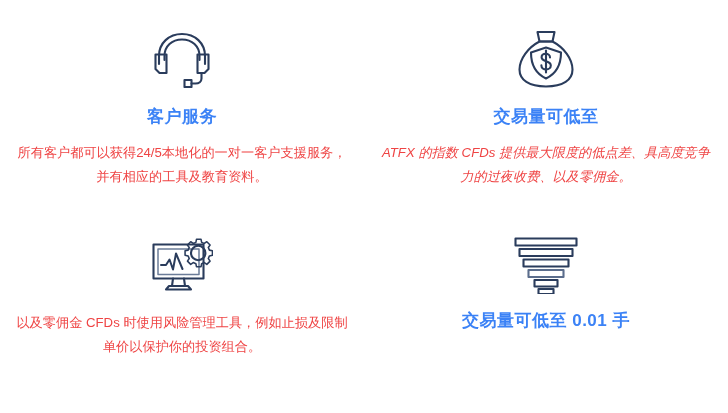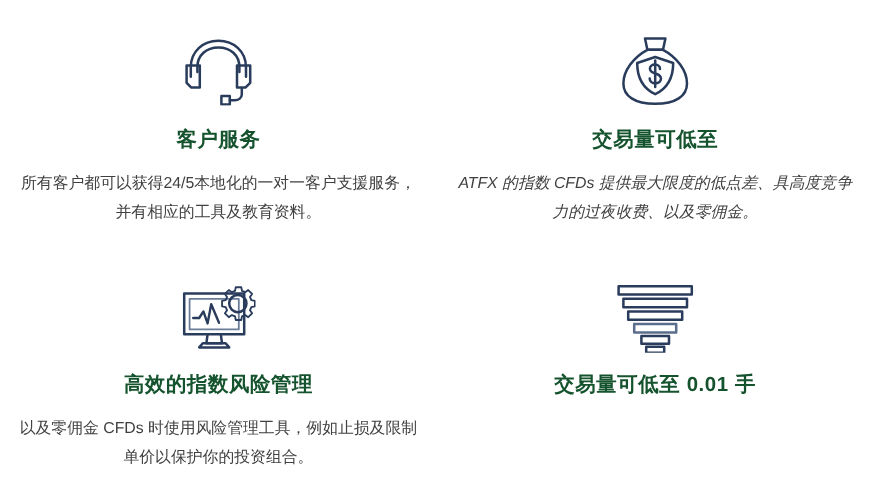--- a/index.html
+++ b/index.html
@@ -38,30 +38,30 @@
     display: flex;
     align-items: center;
     justify-content: center;
   }
   .icon-wrap svg { display: block; }
 
   .card-title {
     margin-top: 14px;
     font-size: 17px;
     font-weight: bold;
-    color: #14532d;
+    color: #3b82f6;
     letter-spacing: 0.5px;
     text-align: center;
     line-height: 1.3;
     white-space: nowrap;
   }
   .card-body {
     margin-top: 13px;
     font-size: 13.2px;
-    color: #404040;
+    color: #ef4444;
     text-align: center;
     line-height: 1.82;
     max-width: 330px;
   }
   
   .body-w1 { max-width: 336px; }
   .body-w2 { max-width: 334px; font-style: italic; }
   .body-w3 { max-width: 336px; }
   .body-w4 { max-width: 332px; }
 
@@ -125,21 +125,20 @@
         <path d="M10 29 L15 29 L18.5 23.5 L22 33.5 L25 17.5 L31.5 33" stroke-width="2"></path>
 
         <path d="M42.5 2.5 L49.5 2.5 L50.3 6.4 L53.8 7.9 L57 5.6 L61.9 10.5 L59.6 13.7 L61.1 17.2 L61 17.2" stroke="none"></path>
         <path d="M47.2 1.6 L53.1 1.6 L53.8 5.7 L57.4 7.2 L60.8 4.8 L65 9 L62.6 12.4 L64.1 16 L68.2 16.7 L68.2 22.6" stroke="none"></path>
 
         <path d="M43.2 4.5 L49.4 4.5 L50.2 8.6 L53.8 10.1 L57.2 7.7 L61.6 12.1 L59.2 15.5 L60.7 19.1 L64.8 19.9 L64.8 26.1 L60.7 26.9 L59.2 30.5 L61.6 33.9 L57.2 38.3 L53.8 35.9 L50.2 37.4 L49.4 41.5 L43.2 41.5 L42.4 37.4 L38.8 35.9 L35.4 38.3 L31 33.9 L33.4 30.5 L31.9 26.9 L27.8 26.1 L27.8 19.9 L31.9 19.1 L33.4 15.5 L31 12.1 L35.4 7.7 L38.8 10.1 L42.4 8.6 Z" transform="translate(13.5,0) scale(0.74)"></path>
 
         <circle cx="47.2" cy="17" r="7.2"></circle>
       </svg>
     </div>
-    <div class="card-title">高效的指数风险管理</div>
     <div class="card-body body-w3">以及零佣金 CFDs 时使用风险管理工具，例如止损及限制单价以保护你的投资组合。</div>
   </div>
 
   <div class="feature-card card-r2">
     <div class="icon-wrap">
       <svg width="66" height="58" viewBox="0 0 66 58" fill="none" stroke="#2a3c5c" stroke-width="2.1" stroke-linejoin="round">
         <rect x="2.5" y="2.5" width="61" height="7"></rect>
         <rect x="6.5" y="13" width="53" height="7"></rect>
         <rect x="10.5" y="23.5" width="45" height="7"></rect>
         <rect x="15.5" y="34" width="35" height="7" stroke="#5b6d8c"></rect>

